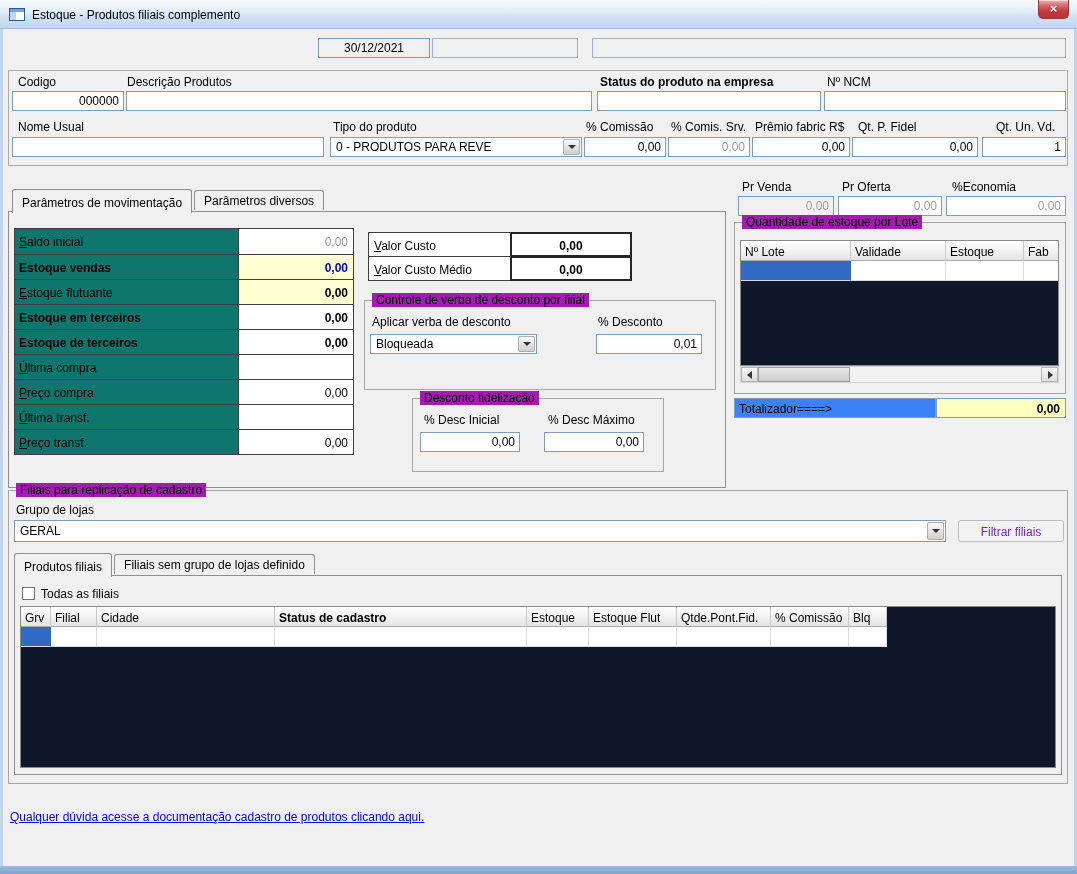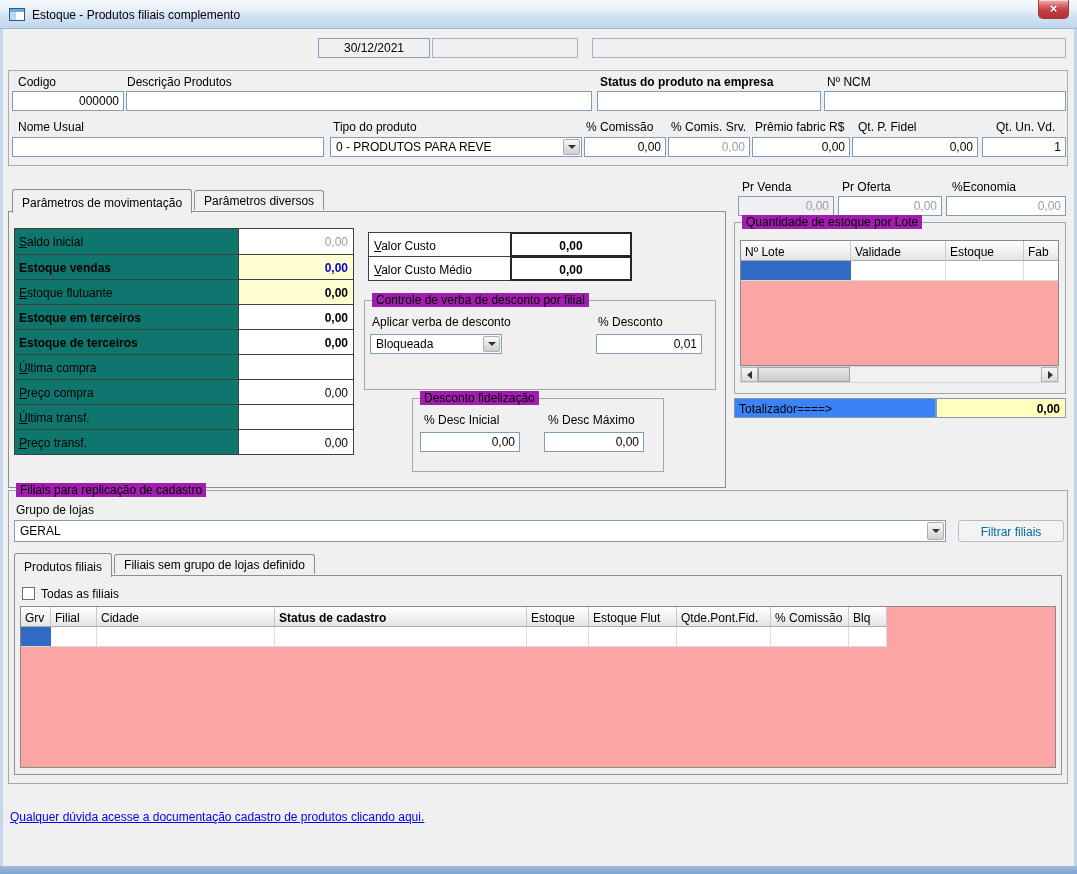--- a/index.html
+++ b/index.html
@@ -55,21 +55,21 @@
   .srow:first-child{ border-top:none; }
   .slabel{ width:224px; border-right:1px solid #3F3F3F; padding:6px 4px 0; background:#0f766e; white-space:nowrap; overflow:hidden; }
   .sval{ flex:1; padding:6px 5px 0; text-align:right; background:#fff; white-space:nowrap; }
   .sval.hl{ background:var(--hl); }
   .sval.sdis{ color:#9C9C9C; }
 
   .vc-label{ position:absolute; border:1px solid #3F3F3F; background:#fff; padding:6px 5px 0; white-space:nowrap; }
   .vc-value{ position:absolute; border:2px solid #262626; background:#fff; font-weight:bold; text-align:center; padding-top:5px; }
 
   
-  .dtable{ position:absolute; background:#fca5a5; border:1px solid #8A8A8A; overflow:hidden; }
+  .dtable{ position:absolute; background:#0f172a; border:1px solid #8A8A8A; overflow:hidden; }
   .thead,.trow{ display:flex; }
   .th{ flex:0 0 auto; height:20px; padding:4px 4px 0; white-space:nowrap; overflow:hidden;
        background:linear-gradient(#FFFFFF,#F1F1F1 55%,#E4E4E4); border-right:1px solid #C9C9C9; border-bottom:1px solid #ABABAB; }
   .td{ flex:0 0 auto; height:20px; background:#fff; border-right:1px solid #DCDCDC; border-bottom:1px solid #DCDCDC; }
   .td.sel{ background:var(--sel); border-right-color:var(--sel); }
 
   
   .hscroll{ position:absolute; background:#F1F1F1; border:1px solid #D5D5D5; }
   .sb-btn{ position:absolute; top:0; width:17px; height:15px; background:linear-gradient(#F7F7F7,#DDDDDD); border:1px solid #B5B5B5; }
   .sb-btn.left{ left:0; } .sb-btn.right{ right:0; }
@@ -78,21 +78,21 @@
   .arr-left{ position:absolute; left:50%; top:50%; width:0; height:0; margin:-4px 0 0 -3px;
        border-top:4px solid transparent; border-bottom:4px solid transparent; border-right:5px solid #333; }
   .arr-right{ position:absolute; left:50%; top:50%; width:0; height:0; margin:-4px 0 0 -2px;
        border-top:4px solid transparent; border-bottom:4px solid transparent; border-left:5px solid #333; }
 
   .total-label{ position:absolute; height:20px; background:#3b82f6; border:1px solid #7F9DB9; padding:3px 4px 0; }
   .total-value{ position:absolute; height:20px; background:var(--total); border:1px solid #7F9DB9;
        font-weight:bold; text-align:right; padding:3px 5px 0; }
 
   .btn-disabled{ position:absolute; background:#F3F3F3; border:1px solid #BCBCBC; border-radius:3px;
-       color:#0369a1; text-align:center; padding-top:4px; }
+       color:#6d28d9; text-align:center; padding-top:4px; }
   .cb{ position:absolute; width:13px; height:13px; background:#fff; border:1px solid #707070; }
   .link{ position:absolute; color:#0000EE; text-decoration:underline; white-space:nowrap; cursor:pointer; }
 </style>
 </head>
 <body>
 
 <div class="window">
 
   <div class="titlebar">
     <svg width="16" height="14" viewBox="0 0 16 14" style="position:absolute;left:9px;top:8px;">
@@ -200,21 +200,21 @@
 
   <div class="vc-label" style="left:368px;top:232px;width:143px;height:25px;"><u>V</u>alor Custo</div>
   <div class="vc-value" style="left:510px;top:232px;width:122px;height:25px;">0,00</div>
   <div class="vc-label" style="left:368px;top:256px;width:143px;height:25px;"><u>V</u>alor Custo Médio</div>
   <div class="vc-value" style="left:510px;top:256px;width:122px;height:25px;">0,00</div>
 
   <div class="grp" style="left:364px;top:300px;width:352px;height:90px;">
     <div class="grp-title">Controle de verba de desconto por filial</div>
   </div>
   <div class="lbl" style="left:372px;top:316px;">Aplicar verba de desconto</div>
-  <div class="combo" style="left:370px;top:334px;width:132px;height:20px;">
+  <div class="combo" style="left:370px;top:334px;width:167px;height:20px;">
     <span>Bloqueada</span>
     <span class="combo-btn">
         <i class="arr-down"></i>
       </span>
   </div>
   <div class="lbl" style="left:598px;top:316px;">% Desconto</div>
   <div class="fld num" style="left:596px;top:334px;width:106px;">0,01</div>
 
   <div class="grp" style="left:412px;top:398px;width:252px;height:74px;">
     <div class="grp-title">Desconto fidelização</div>

